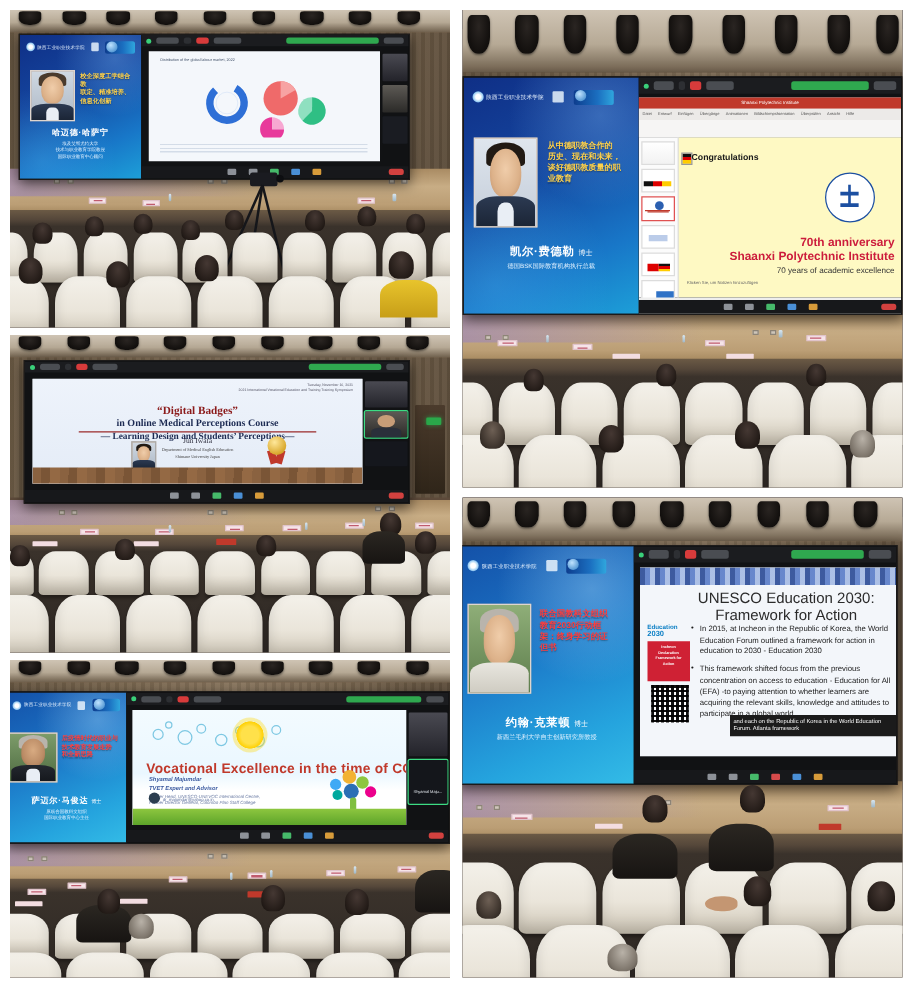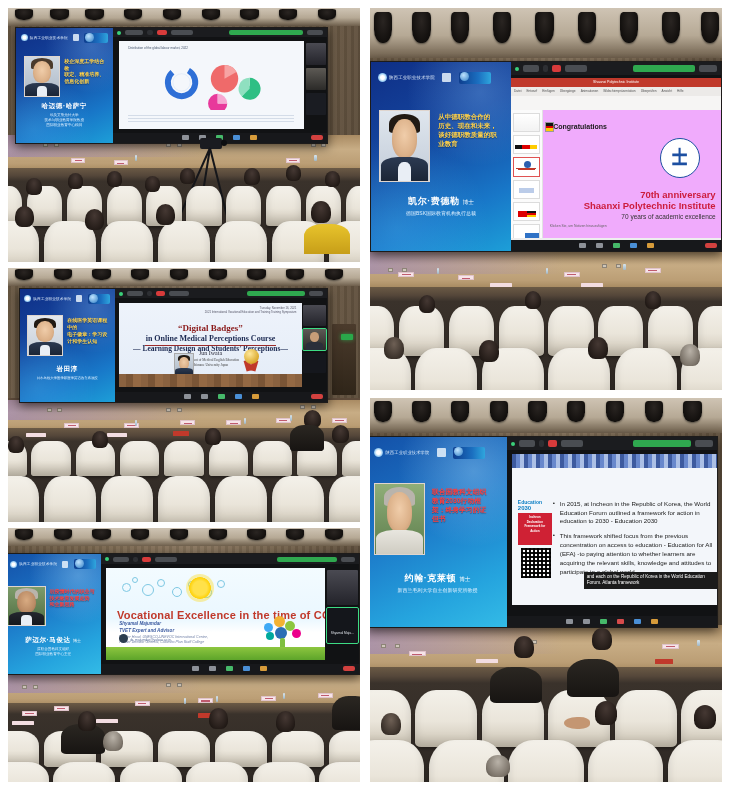--- a/index.html
+++ b/index.html
@@ -199,21 +199,21 @@
   .pptchrome { position:absolute; left:0; right:0; top:8%; height:17%; background:#f3f3f3; }
   .pptribbon-red { position:absolute; left:0; right:0; top:0; height:30%; background:#c0392b; }
   .pptribbon-red .tt { position:absolute; left:50%; top:50%; transform:translate(-50%,-50%); color:#fff; font-size:3.6px; white-space:nowrap;}
   .ppttabs { position:absolute; left:0; right:0; top:30%; height:26%; background:#eceae8; display:flex; gap:5px; padding:0 3px; align-items:center;}
   .ppttabs span { font-size:3.2px; color:#555; white-space:nowrap; }
   .ppttools { position:absolute; left:0; right:0; top:56%; bottom:0; background:#f6f5f4; }
 
   .pptleft { position:absolute; left:0; top:25%; width:15%; bottom:7%; background:#fbfbfb; border-right:1px solid #e2e2e2;}
   .pptslide-mini { margin:3px 2px; height:15%; background:#fff; border:1px solid #dcdcdc; position:relative;}
   .pptslide-mini.sel { border:1.2px solid #e05252; }
-  .pptmain { position:absolute; left:15%; right:0; top:25%; bottom:7%; background:#f0abfc; }
+  .pptmain { position:absolute; left:15%; right:0; top:25%; bottom:7%; background:#fef9c3; }
   .pptstatus { position:absolute; left:0; right:0; bottom:0; height:7%; background:#eeeeee; }
 
   .congrats { position:absolute; left:6%; top:10%; font-size:7px; color:#1a1a1a; font-weight:600;}
   .deflag { position:absolute; left:1.5%; top:9.5%; width:9px;height:10px;
     background: linear-gradient(#111 0 33%, #d00 33% 66%, #fc0 66% 100%); border:.5px solid #999;}
   .bigseal { position:absolute; right:12%; top:22%; width:40px;height:40px;border-radius:50%;
     border:1.6px solid #1c4fa1; background:#fff; }
   .bigseal:after{content:"";position:absolute;left:50%;top:50%;transform:translate(-50%,-50%);
     width:55%;height:55%;background:#1c4fa1;clip-path:polygon(45% 0,55% 0,55% 28%,85% 28%,85% 42%,55% 42%,55% 72%,85% 72%,85% 86%,15% 86%,15% 72%,45% 72%,45% 42%,15% 42%,15% 28%,45% 28%);}
   .anni { position:absolute; right:3%; top:62%; text-align:right; }
@@ -647,21 +647,21 @@
       <div class="doorway" style="right:1%;top:22%;width:24px;height:28%;"></div>
       <div class="exitsign" style="right:2%;top:26%;"></div>
       <div class="panelbox" style="left:11%;top:55%"></div>
       <div class="panelbox" style="left:14%;top:55%"></div>
       <div class="panelbox" style="left:45%;top:55%"></div>
       <div class="panelbox" style="left:48%;top:55%"></div>
       <div class="panelbox" style="left:83%;top:54%"></div>
       <div class="panelbox" style="left:86%;top:54%"></div>
     </div>
 
-    <div class="ledwall" style="left:3%; top:8%; width:88%; height:45%;">
+    <div class="ledwall" style="left:3%; top:8%; width:88%; height:45%;flex-direction:column;">
       <div class="speakercard" style="width:31%;">
         <div class="sc-logos">
           <div class="sc-logo-main">
             <span class="sc-logo-seal"></span>
             <span class="sc-logo-txt">陕西工业职业技术学院</span>
           </div>
           <div class="sc-logo-sq"></div>
           <div class="sc-logo-globe"></div>
         </div>
         <div class="sc-photo" style="left:8%; top:23%; width:38%; height:36%;">
@@ -846,20 +846,21 @@
           <span class="pill" style="width:5px"></span>
           <span class="pill red" style="width:9px"></span>
           <span class="pill gray" style="width:22px"></span>
           <span class="pill green" style="width:58px; margin-left:auto"></span>
           <span class="pill gray" style="width:18px"></span>
         </div>
 
         <div class="slide" style="left:2%;right:0%;top:9%;bottom:12%;">
           <div class="un-slide">
             <div class="un-border"></div>
+            <div class="un-title">UNESCO Education 2030: Framework for Action</div>
             <div class="un-logo">
               <div class="lab">Education</div>
               <div class="lab2">2030</div>
               <div class="redbox">
                 <div class="r1" style="white-space:pre-line;">Incheon Declaration
 Framework for Action</div>
               </div>
             </div>
             <div class="un-qr"></div>
             <ul class="un-body">

